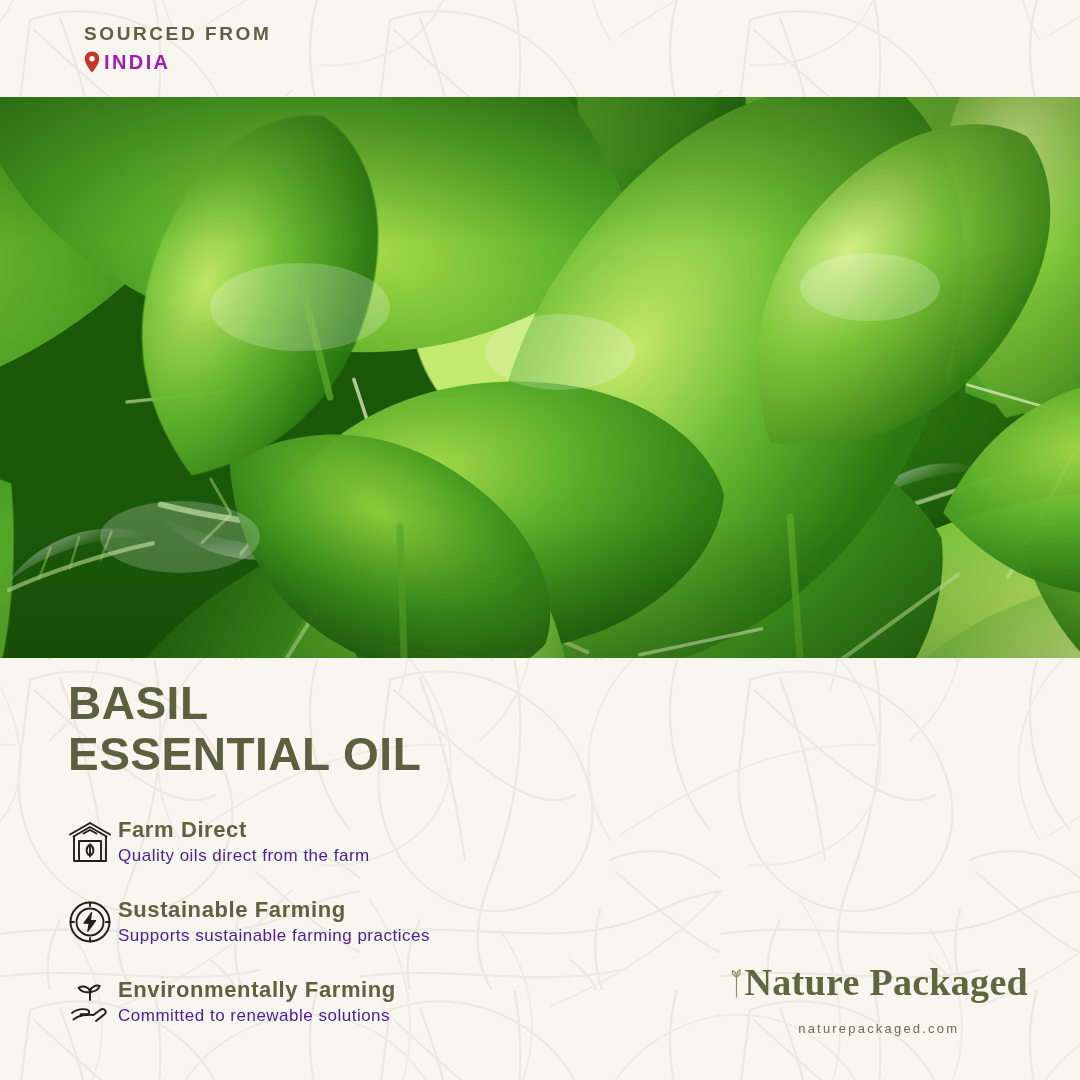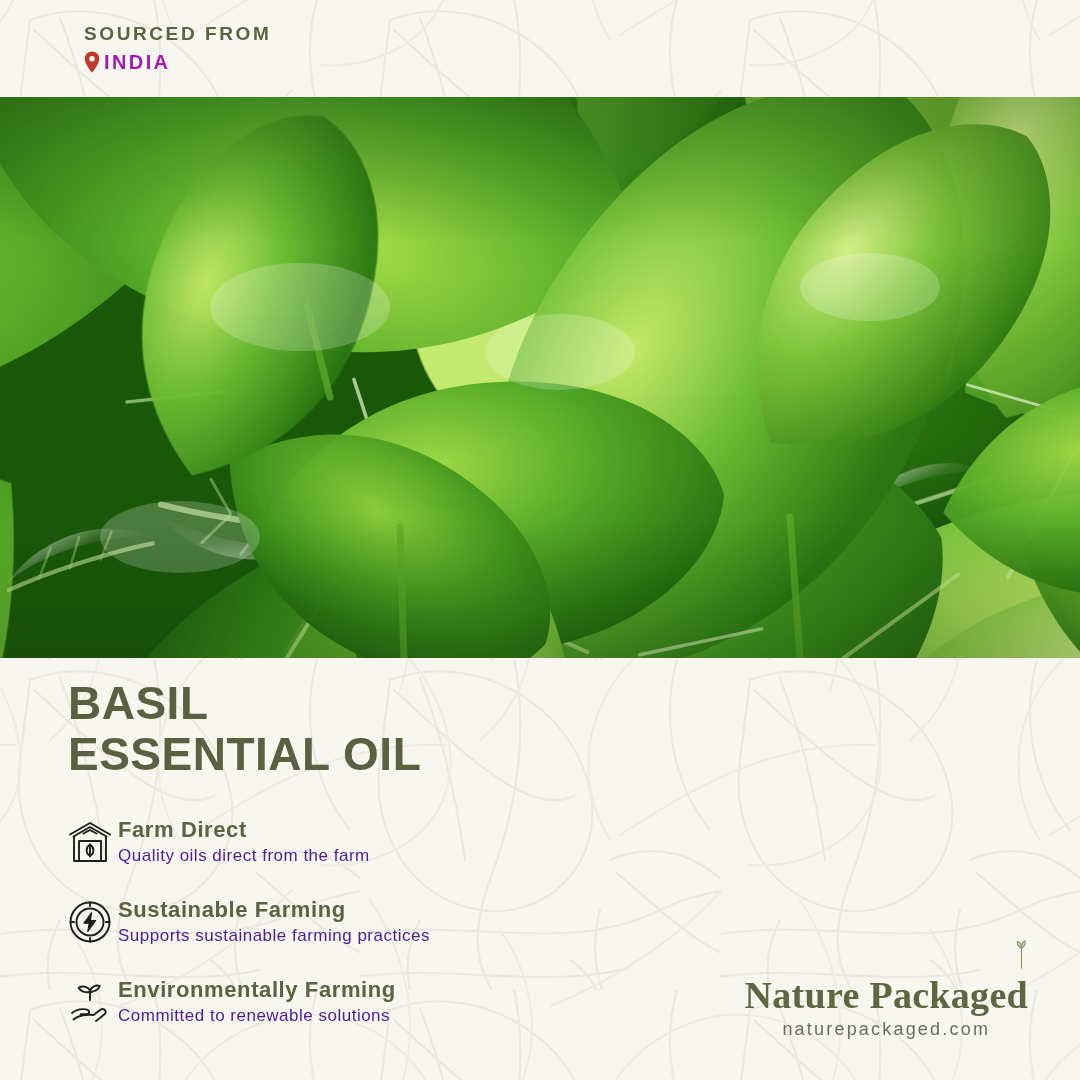--- a/index.html
+++ b/index.html
@@ -132,38 +132,37 @@
     position:absolute;
     right:52px; bottom:40px;
     z-index:4;
     text-align:center;
   }
   .brand-row {
     display:flex;
     align-items:flex-end;
     justify-content:center;
     gap:2px;
-    flex-direction:column;
   }
   .brand-leaf { display:block; width:13px; height:34px; margin-bottom:4px; }
   .brand-name {
     font-family:"Liberation Serif", serif;
     font-size:38px;
     font-weight:bold;
     color:#5f6740;
     line-height:40px;
     white-space:nowrap;
     letter-spacing:0.3px;
   }
   .brand-url {
-    font-size:18px;
+    font-size:13px;
     letter-spacing:2.2px;
     color:#6b6f55;
     line-height:22px;
-    margin-top:3px;
+    margin-top:16px;
     white-space:nowrap;
   }
 </style>
 </head>
 <body>
 
 <div id="card">
 
   <svg class="bg-pattern" viewBox="0 0 1080 1080" preserveAspectRatio="none">
     <defs>

